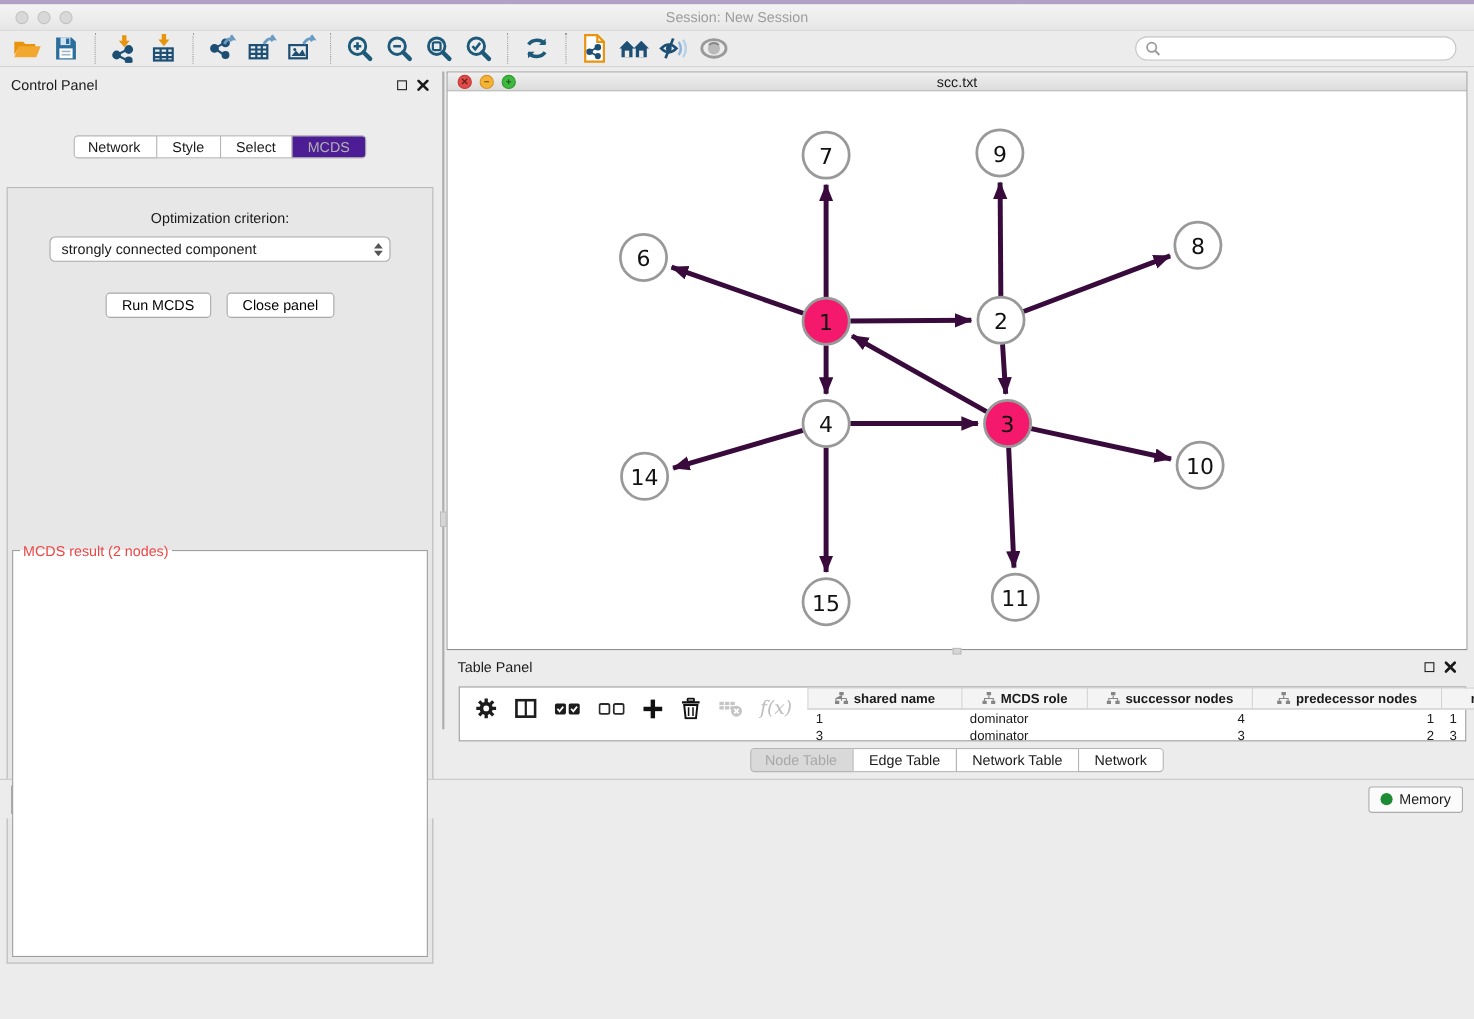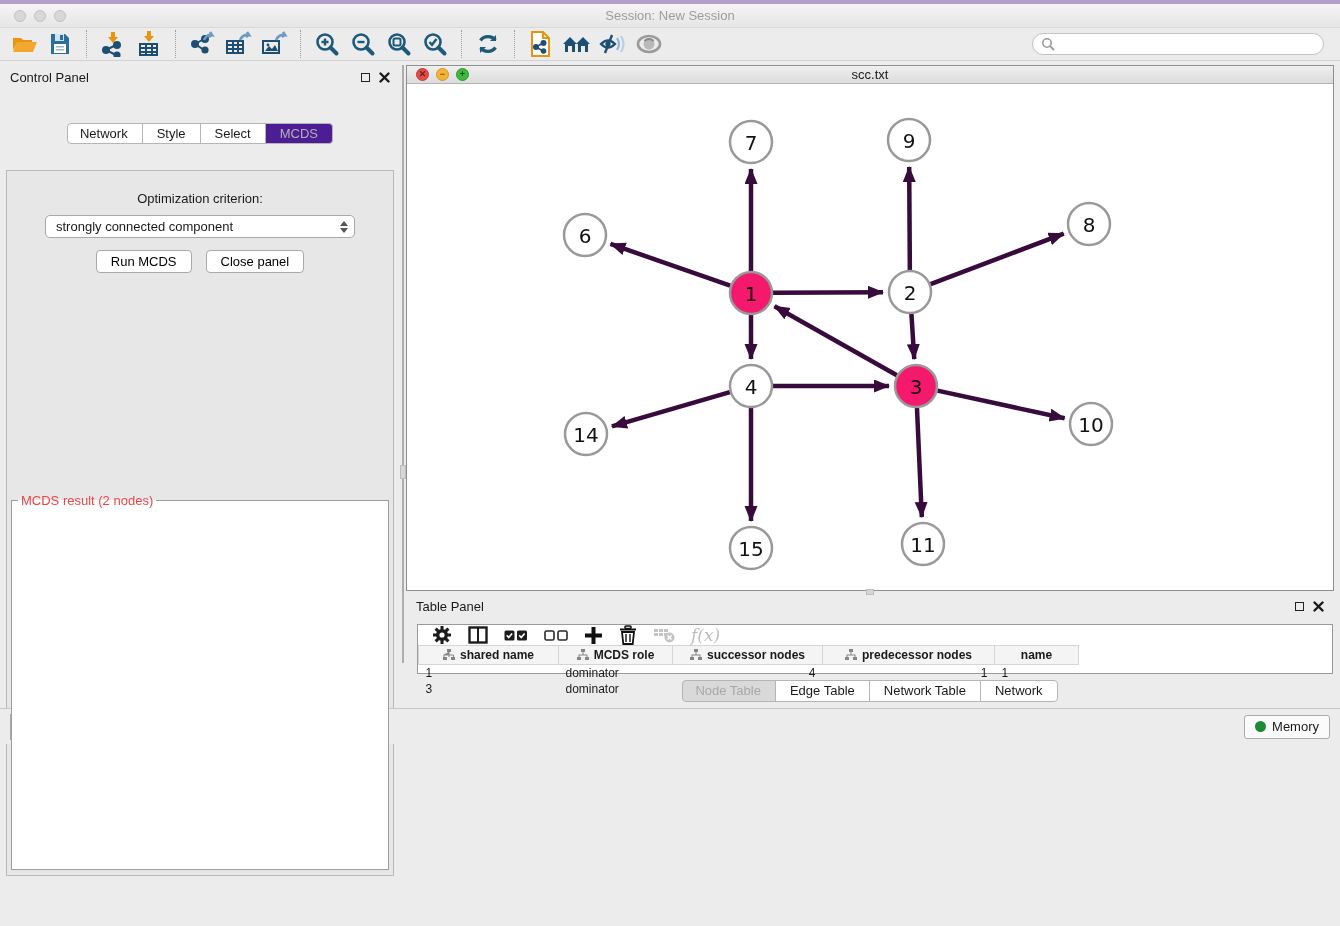--- a/index.html
+++ b/index.html
@@ -40,21 +40,21 @@
   .tab:last-child { border-radius:0 4px 4px 0; }
   .tab.active { background:#4c1d95; color:#b2b2b2; }
   .cp-box { flex:1; margin:-2px 6px 4px 6px; border:1px solid #b9b9b9; background:#e7e7e7;
     display:flex; flex-direction:column; align-items:center; min-height:0; }
   .opt-label { margin-top:20px; font-size:13px; }
   .criterion { margin-top:9px; width:310px; height:23px; background:#fff; border:1px solid #a9a9a9;
     border-radius:5px; display:flex; align-items:center; padding:0 6px 0 10px; font-size:13px; }
   .stepper { margin-left:auto; display:flex; flex-direction:column; gap:2px; align-items:center; }
   .stepper .up { width:0;height:0;border-left:4px solid transparent;border-right:4px solid transparent;border-bottom:5px solid #555; }
   .stepper .dn { width:0;height:0;border-left:4px solid transparent;border-right:4px solid transparent;border-top:5px solid #555; }
-  .btn-row { margin-top:12px; display:flex; gap:14px; }
+  .btn-row { margin-top:28px; display:flex; gap:14px; }
   .pbtn { background:#fff; border:1px solid #a9a9a9; border-radius:4px; font-size:13px;
     padding:3px 14px; font-family:"Liberation Sans",sans-serif; }
   .result-fieldset { margin-top:auto; margin-bottom:5px; width:378px; height:377px;
     border:1px solid #9e9e9e; background:#fff; position:relative; }
   .result-fieldset legend { font-size:13px; margin-left:6px; padding:0 3px; color:#ef4444; }
   .result-body { position:absolute; inset:0; padding:3px 8px; font-size:13px; line-height:17px; overflow:hidden; }
   .result-scroll { position:absolute; top:0; right:3px; width:11px; height:100%;
     background:#f1f1f1; border-left:1px solid #e0e0e0; }
 
   
@@ -74,21 +74,21 @@
   .nlight { width:13px; height:13px; border-radius:50%; display:flex; align-items:center; justify-content:center;
     font-size:9px; font-weight:bold; color:rgba(0,0,0,.55); line-height:1; }
   .nlight.red { background:#e24b47; border:1px solid #c43a37; }
   .nlight.yellow { background:#f5b234; border:1px solid #d2952a; }
   .nlight.green { background:#3fb83f; border:1px solid #2f992f; }
   .net-title { position:absolute; left:0; right:0; text-align:center; font-size:13px; color:#1a1a1a; }
   .net-canvas { flex:1; background:#fff; }
 
   .table-panel { flex:1; display:flex; flex-direction:column; min-height:0; }
   .tp-box { margin:6px 0 0 11px; width:916px; flex:1; border:1px solid #9a9a9a; background:#fff;
-    display:flex; flex-direction:column; min-height:0; }
+    display:flex; flex-direction:row; min-height:0; }
   .tp-toolbar { height:38px; display:flex; align-items:center; gap:16px; padding:0 14px; }
   .tp-toolbar .ticon { display:flex; align-items:center; justify-content:center; }
   .fx { font-family:"DejaVu Serif", serif; font-style:italic; font-size:17px; color:#bdbdbd; }
   table.data { border-collapse:collapse; table-layout:fixed; width:660px; font-size:12px; }
   table.data th { background:#f4f4f4; border:1px solid #d4d4d4; border-left:none; font-weight:bold;
     height:19px; padding:0 4px; }
   table.data th:first-child { border-left:1px solid #d4d4d4; }
   .th-inner { display:flex; align-items:center; justify-content:center; gap:5px; }
   .th-inner.no-icon { justify-content:center; }
   table.data td { height:16px; padding:0 7px; overflow:hidden; white-space:nowrap; }

